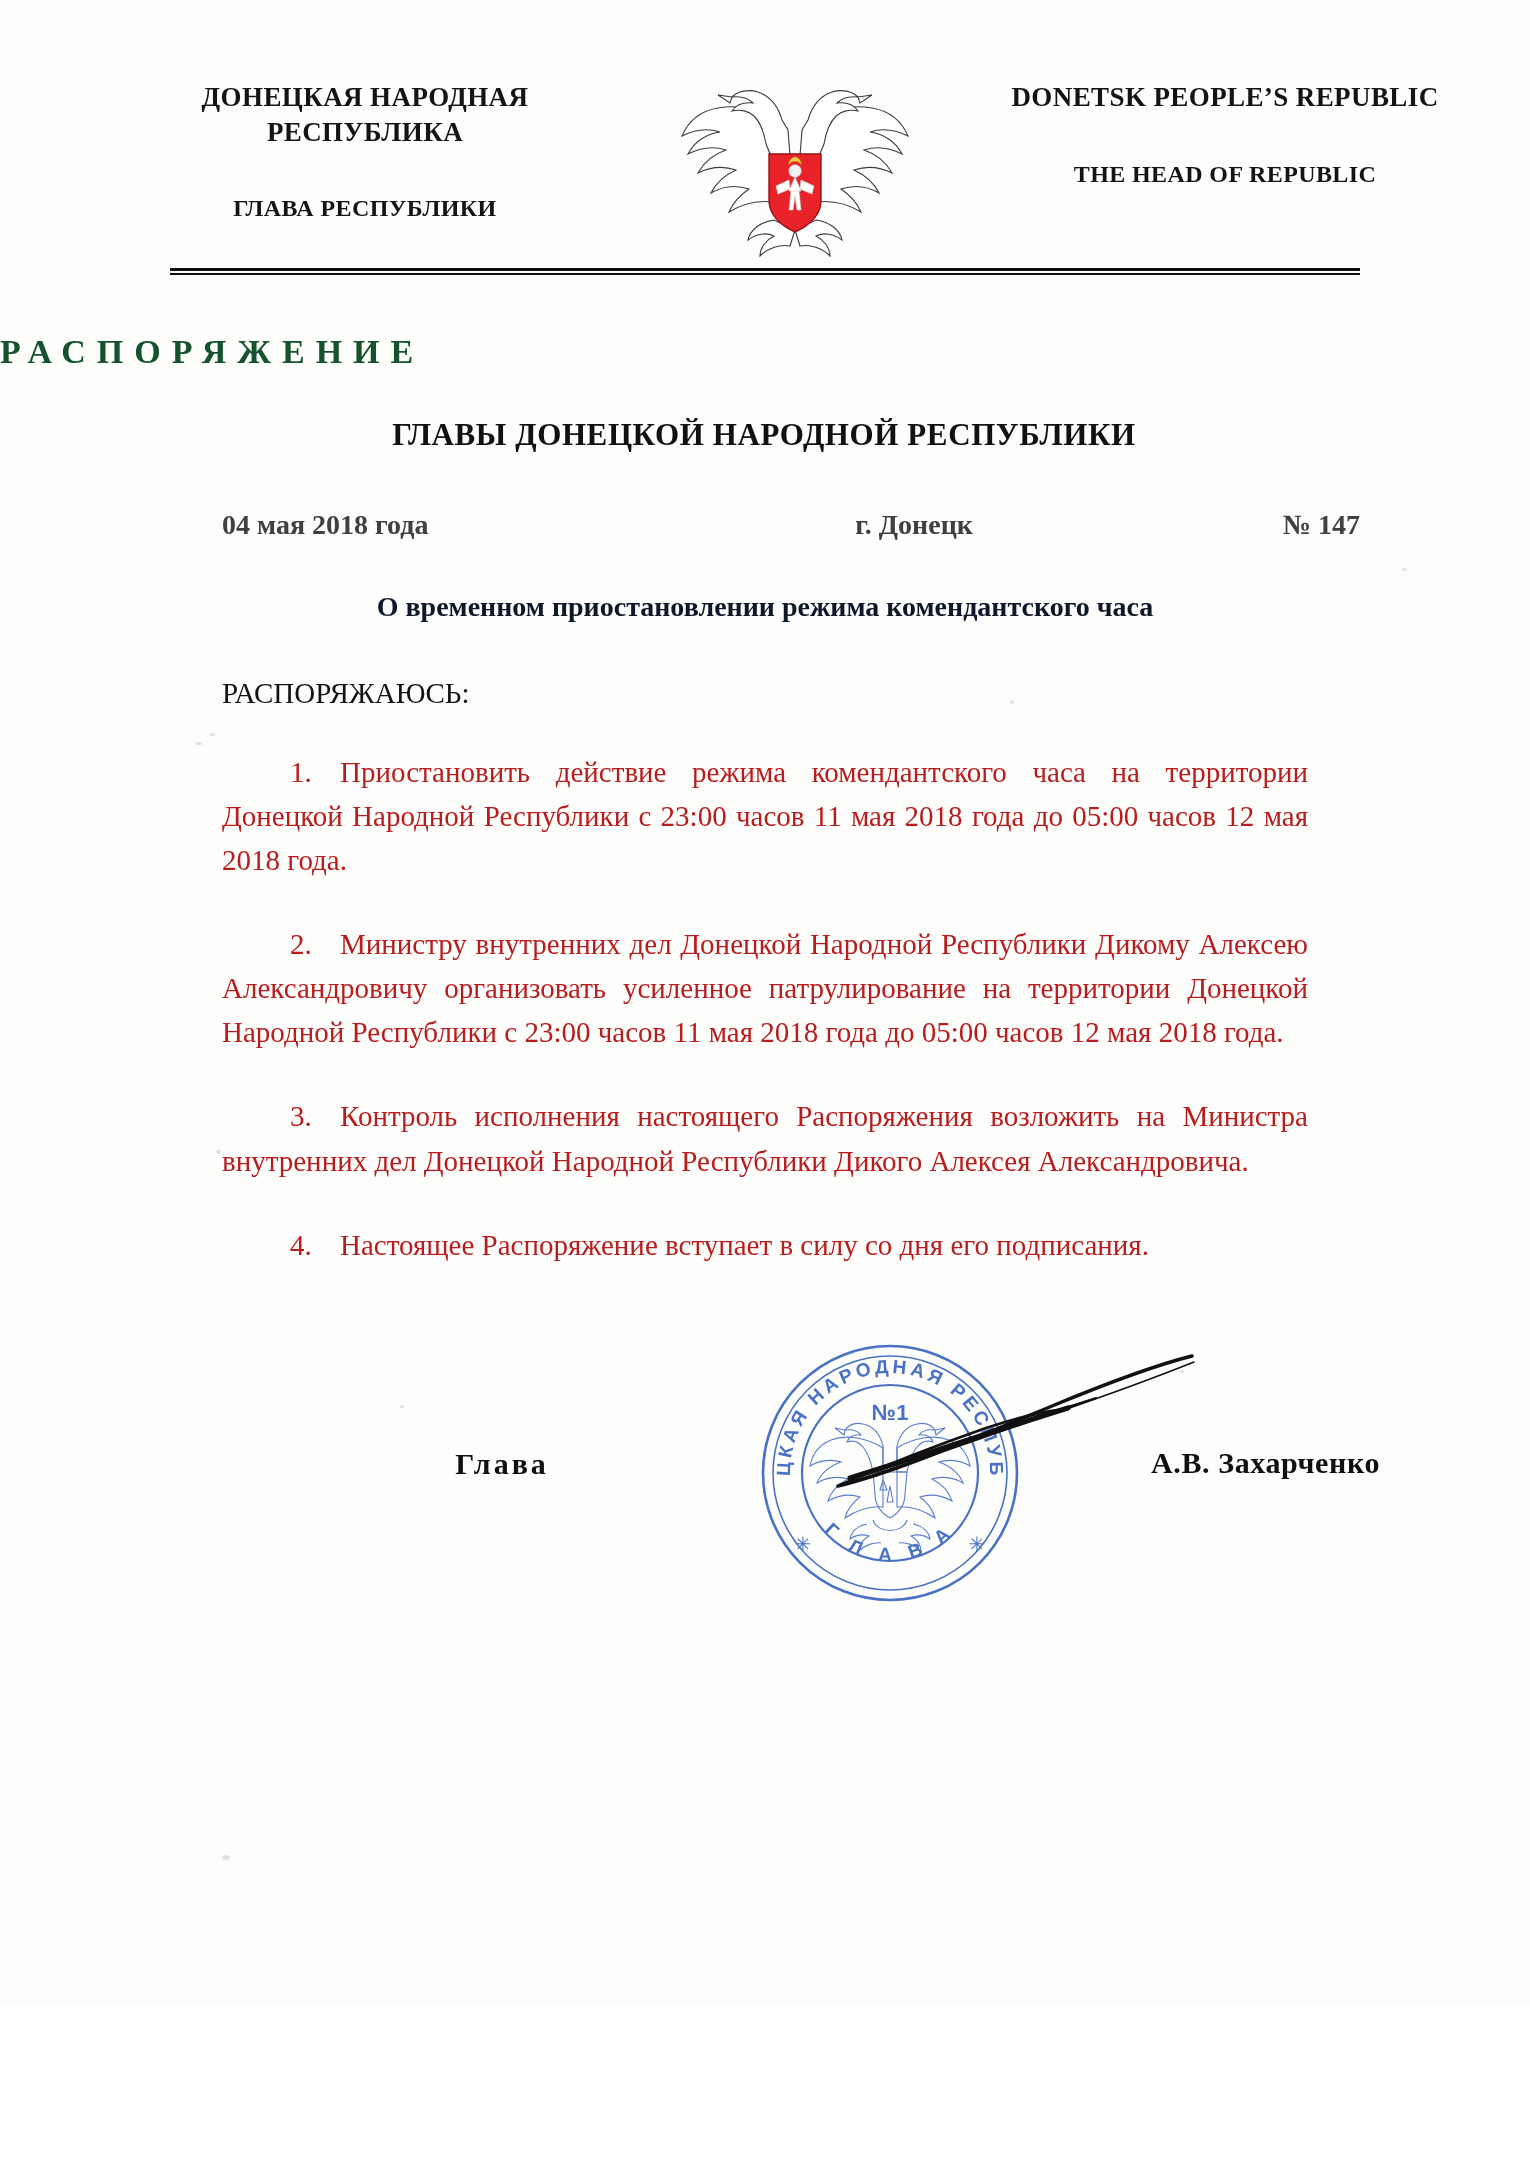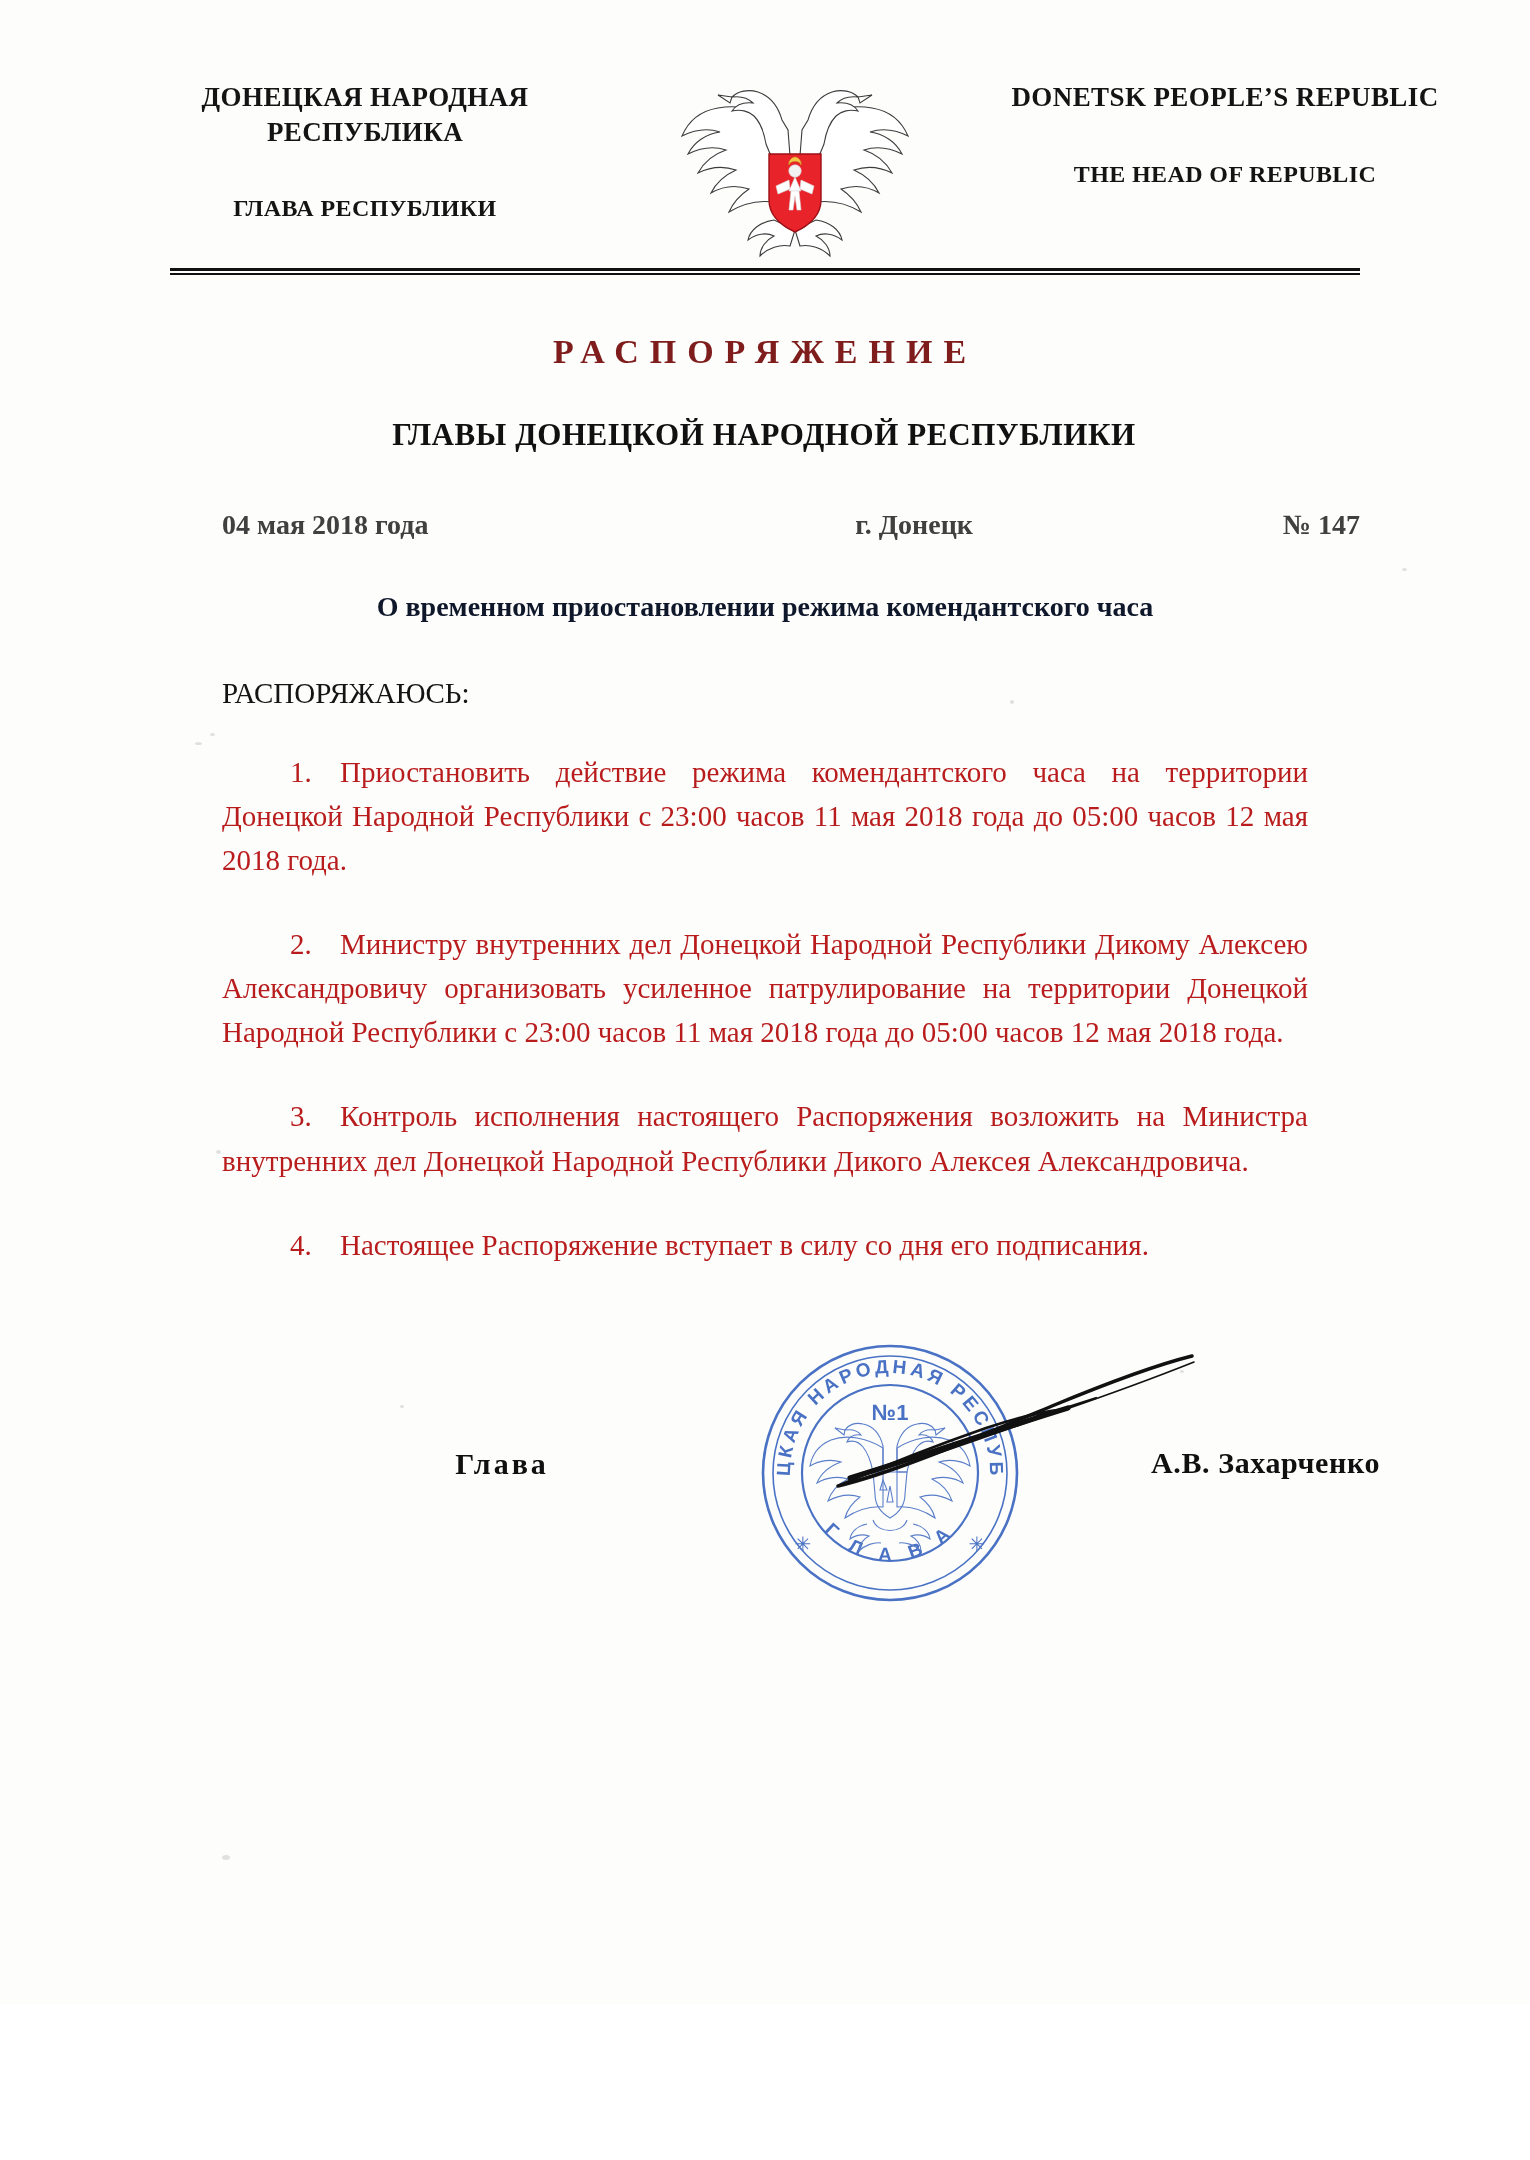--- a/index.html
+++ b/index.html
@@ -69,26 +69,25 @@
     margin: 18px 170px 0 170px;
     border: 0;
     height: 7px;
     border-top: 3px solid #111;
     border-bottom: 2px solid #111;
     background: #fff;
   }
 
   
   .doc-title {
-    text-align: center;
     font-weight: bold;
     font-size: 34px;
     letter-spacing: 11px;
     margin: 58px 0 0 0;
-    color: #7f1d1d;
+    color: #14532d;
   }
   .doc-subtitle {
     text-align: center;
     font-weight: bold;
     font-size: 31px;
     letter-spacing: 0.6px;
     margin: 46px 2px 0 0;
     color: #111;
   }
 

